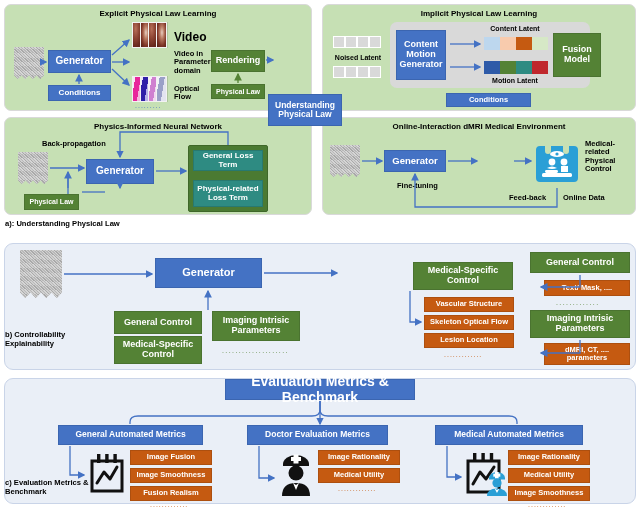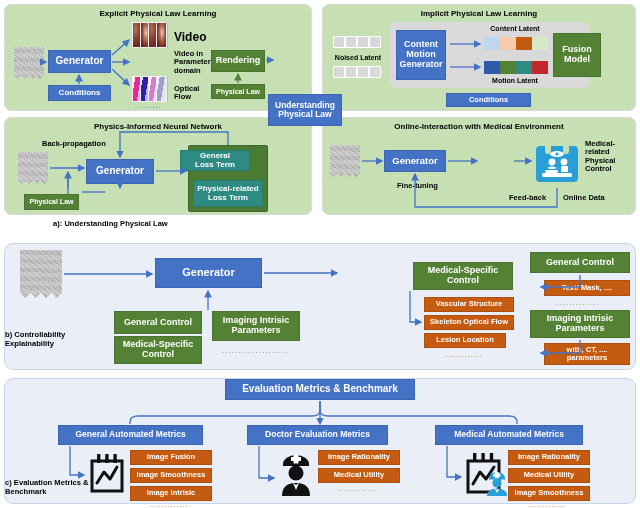--- a/index.html
+++ b/index.html
@@ -197,25 +197,25 @@
 <div class="abs box b-green" style="left:24px;top:194px;width:55px;height:16px;font-size:7px;">Physical Law</div>
 
 <div class="abs stack" style="left:104px;top:190px;width:32px;height:24px;">
   <div class="fr tissue" style="left:0px;width:10px;"></div>
   <div class="fr tissue2" style="left:7px;width:10px;"></div>
   <div class="fr tissue" style="left:14px;width:10px;"></div>
   <div class="fr tissue2" style="left:21px;width:10px;"></div>
 </div>
 
 <div class="abs b-dgreen" style="left:188px;top:145px;width:80px;height:67px;border-radius:2px;"></div>
-<div class="abs box b-teal" style="left:180px;top:150px;width:70px;height:21px;font-size:8px;padding:0 12px;">General Loss Term</div>
+<div class="abs box b-teal" style="left:193px;top:150px;width:70px;height:21px;font-size:8px;padding:0 2px;">General Loss Term</div>
 <div class="abs box b-teal" style="left:193px;top:180px;width:70px;height:27px;font-size:8px;padding:5px 2px;">Physical-related Loss Term</div>
 
 <div class="abs panel-green" style="left:322px;top:117px;width:314px;height:98px;"></div>
-<div class="abs title" style="left:322px;top:122px;width:314px;">Online-Interaction with Medical Environment</div>
+<div class="abs title" style="left:322px;top:122px;width:314px;">Online-Interaction dMRI Medical Environment</div>
 
 <div class="abs noise zig" style="left:330px;top:145px;width:30px;height:32px;"></div>
 
 <div class="abs box b-blue" style="left:384px;top:150px;width:62px;height:22px;font-size:9.5px;">Generator</div>
 
 <div class="abs stack" style="left:480px;top:147px;width:32px;height:26px;">
   <div class="fr tissue" style="left:0px;width:10px;"></div>
   <div class="fr tissue2" style="left:7px;width:10px;"></div>
   <div class="fr tissue" style="left:14px;width:10px;"></div>
   <div class="fr tissue2" style="left:21px;width:10px;"></div>
@@ -234,21 +234,21 @@
     <rect x="11" y="30" width="13" height="3" rx="1.4" fill="#fff"></rect>
   </svg>
 </div>
 <div class="abs lbl" style="left:585px;top:140px;width:52px;font-size:7.5px;">Medical-related Physical Control</div>
 <div class="abs lbl" style="left:397px;top:182px;font-size:7.5px;">Fine-tuning</div>
 <div class="abs lbl" style="left:509px;top:194px;font-size:7.5px;">Feed-back</div>
 <div class="abs lbl" style="left:563px;top:194px;font-size:7.5px;">Online Data</div>
 
 <div class="abs box b-blue" style="left:268px;top:94px;width:74px;height:32px;font-size:8.5px;padding:0 3px;">Understanding Physical Law</div>
 
-<div class="abs sec-lbl" style="left:5px;top:219px;margin-left:48px;">a): Understanding Physical Law</div>
+<div class="abs sec-lbl" style="left:5px;top:219px;">a): Understanding Physical Law</div>
 
 <div class="abs panel-blue" style="left:4px;top:243px;width:632px;height:127px;"></div>
 
 <div class="abs noise zig" style="left:20px;top:250px;width:42px;height:48px;"></div>
 
 <div class="abs box b-blue" style="left:155px;top:258px;width:107px;height:30px;font-size:11px;">Generator</div>
 
 <div class="abs box b-green" style="left:114px;top:311px;width:88px;height:23px;font-size:9px;">General Control</div>
 <div class="abs box b-green" style="left:114px;top:336px;width:88px;height:28px;font-size:9px;padding:0 2px;">Medical-Specific Control</div>
 <div class="abs box b-green" style="left:212px;top:311px;width:88px;height:30px;font-size:9px;padding:0 2px;">Imaging Intrisic Parameters</div>
@@ -257,50 +257,50 @@
 <div class="abs stack" style="left:340px;top:250px;width:60px;height:52px;">
   <div class="fr tissue2" style="left:0px;width:22px;"></div>
   <div class="fr tissue" style="left:13px;width:22px;"></div>
   <div class="fr tissue2" style="left:26px;width:22px;"></div>
   <div class="fr tissue" style="left:38px;width:22px;"></div>
 </div>
 
 <div class="abs box b-green" style="left:413px;top:262px;width:100px;height:28px;font-size:9px;padding:0 2px;">Medical-Specific Control</div>
 <div class="abs box b-orange" style="left:424px;top:297px;width:90px;height:15px;font-size:7.5px;">Vascular Structure</div>
 <div class="abs box b-orange" style="left:424px;top:315px;width:90px;height:15px;font-size:7.5px;">Skeleton Optical Flow</div>
-<div class="abs box b-orange" style="left:424px;top:333px;width:82px;height:15px;font-size:7.5px;text-align:center;">Lesion Location</div>
+<div class="abs box b-orange" style="left:424px;top:333px;width:90px;height:15px;font-size:7.5px;text-align:center;">Lesion Location</div>
 <div class="abs dots-o" style="left:444px;top:351px;">.............</div>
 
 <div class="abs box b-green" style="left:530px;top:252px;width:100px;height:21px;font-size:9px;">General Control</div>
 <div class="abs box b-orange" style="left:544px;top:280px;width:86px;height:16px;font-size:7.5px;">Text/ Mask, ....</div>
 <div class="abs box b-green" style="left:530px;top:310px;width:100px;height:28px;font-size:9px;padding:0 2px;">Imaging Intrisic Parameters</div>
-<div class="abs box b-orange" style="left:544px;top:343px;width:86px;height:22px;font-size:7.5px;padding:0 2px;">with, CT, .... parameters</div>
+<div class="abs box b-orange" style="left:544px;top:343px;width:86px;height:22px;font-size:7.5px;padding:0 2px;">dMRI, CT, .... parameters</div>
 <div class="abs dots-g" style="left:556px;top:299px;">.............</div>
 
 <div class="abs sec-lbl" style="left:5px;top:330px;width:100px;">
   <span>b) Controllability Explainability</span>
 </div>
 
 <div class="abs panel-blue" style="left:4px;top:378px;width:632px;height:126px;"></div>
 
-<div class="abs box b-blue" style="left:225px;top:379px;width:190px;height:21px;font-size:10px;">Evaluation Metrics &amp; Benchmark</div>
+<div class="abs box b-blue" style="left:225px;top:379px;width:190px;height:21px;font-size:14px;">Evaluation Metrics &amp; Benchmark</div>
 
 <div class="abs box b-blue" style="left:58px;top:425px;width:145px;height:20px;font-size:8.5px;">General Automated Metrics</div>
 <div class="abs" style="left:87px;top:452px;width:40px;height:42px;">
   <svg width="40" height="42" viewBox="0 0 40 42">
     <rect x="5" y="9" width="30" height="30" fill="none" stroke="#111" stroke-width="3"></rect>
     <rect x="10" y="2" width="3.4" height="9" fill="#111"></rect>
     <rect x="18.2" y="2" width="3.4" height="9" fill="#111"></rect>
     <rect x="26.4" y="2" width="3.4" height="9" fill="#111"></rect>
     <path d="M10 31 L17 20 L23 27 L30 15" fill="none" stroke="#111" stroke-width="3" stroke-linejoin="round" stroke-linecap="round"></path>
   </svg>
 </div>
 <div class="abs box b-orange" style="left:130px;top:450px;width:82px;height:15px;font-size:7.5px;">Image Fusion</div>
 <div class="abs box b-orange" style="left:130px;top:468px;width:82px;height:15px;font-size:7.5px;">Image Smoothness</div>
-<div class="abs box b-orange" style="left:130px;top:486px;width:82px;height:15px;font-size:7.5px;">Image Intrisic</div>
+<div class="abs box b-orange" style="left:130px;top:486px;width:82px;height:15px;font-size:7.5px;">Fusion Realism</div>
 <div class="abs dots-o" style="left:150px;top:501px;">.............</div>
 
 <div class="abs box b-blue" style="left:247px;top:425px;width:141px;height:20px;font-size:8.5px;">Doctor Evaluation Metrics</div>
 <div class="abs" style="left:278px;top:452px;width:36px;height:44px;">
   <svg width="36" height="44" viewBox="0 0 36 44">
     <path d="M5 12 a13 9 0 0 1 26 0 v2 H5z" fill="#111"></path>
     <rect x="15.5" y="2.5" width="5" height="9" fill="#fff"></rect>
     <rect x="13" y="5" width="10" height="4" fill="#fff"></rect>
     <circle cx="18" cy="21" r="7.5" fill="#111"></circle>
     <path d="M4 44 q0 -13 14 -13 q14 0 14 13z" fill="#111"></path>

